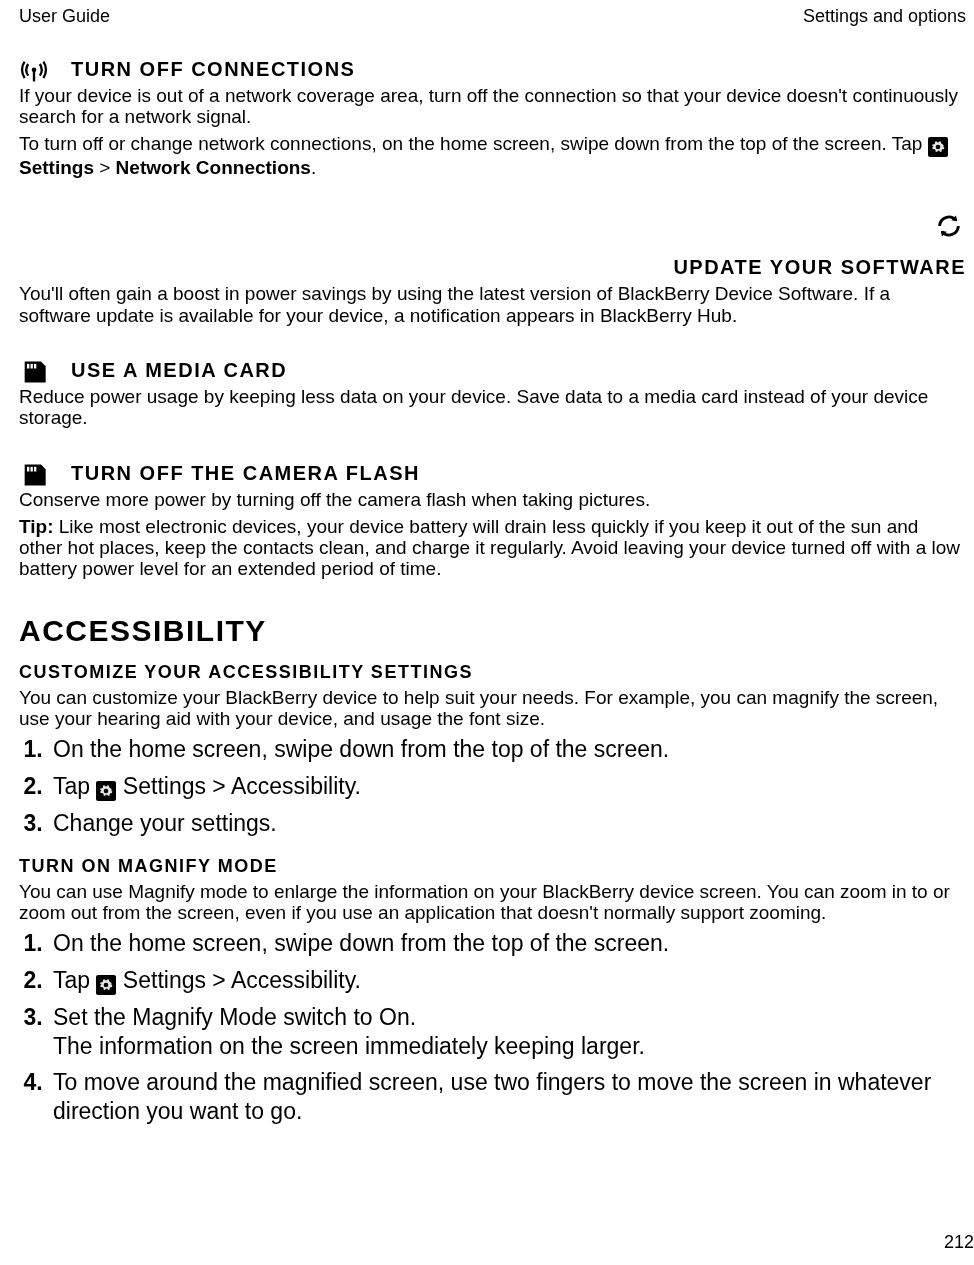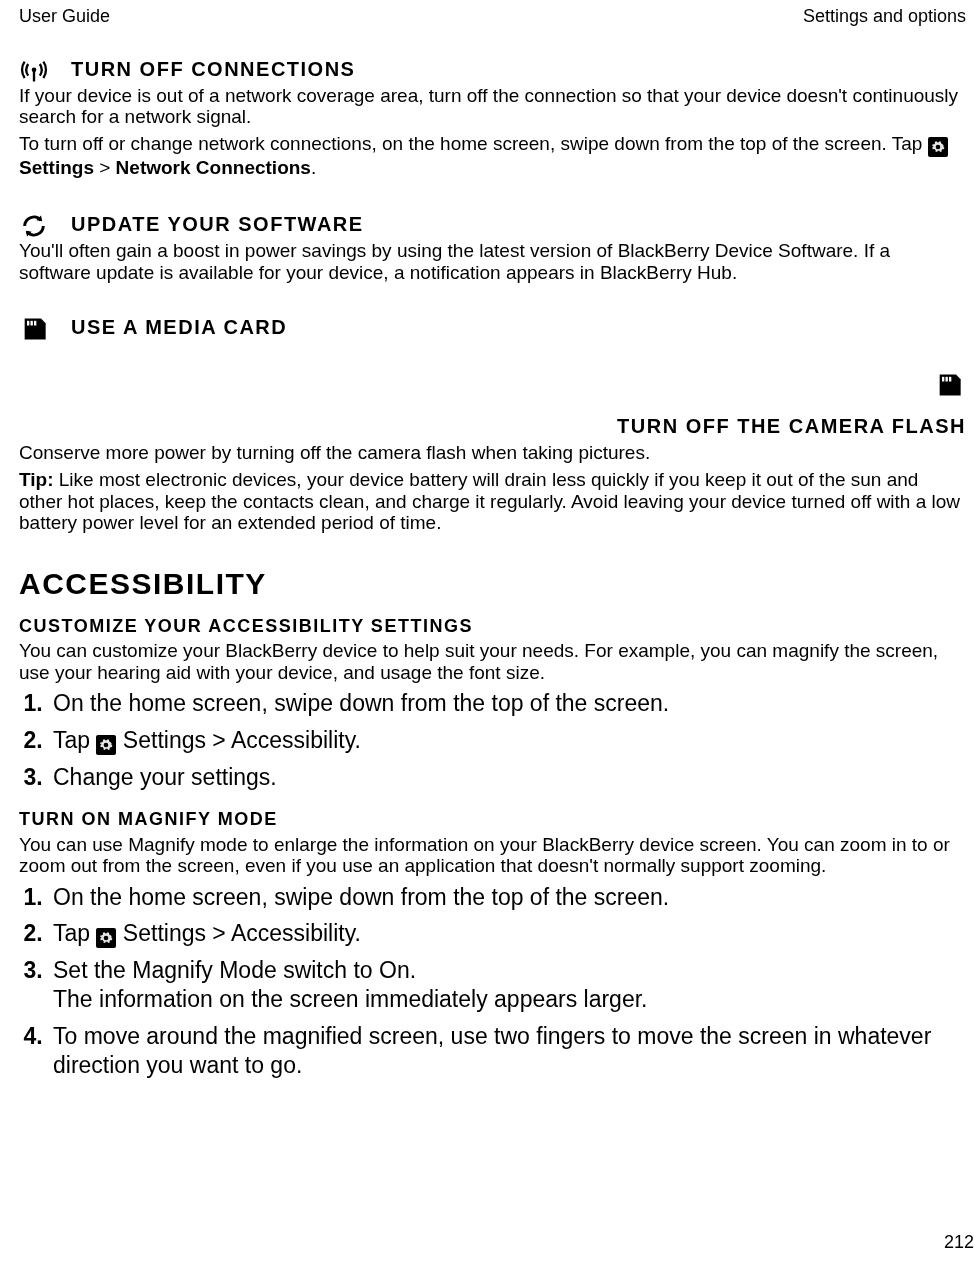--- a/index.html
+++ b/index.html
@@ -122,21 +122,21 @@
   </div>
   <p class="para">If your device is out of a network coverage area, turn off the connection so that your device doesn't continuously search for a network signal.</p>
   <p class="para">
     <span>To turn off or change network connections, on the home screen, swipe down from the top of the screen. Tap </span><span class="inline-ico">
         <svg viewBox="0 0 24 24">
           <path fill="#fff" d="M12 8a4 4 0 100 8 4 4 0 000-8zm9 4l2 1-1 3-2-0.5-2 2 0.5 2-3 1-1-2h-3l-1 2-3-1 0.5-2-2-2L3 16l-1-3 2-1v-1l-2-1 1-3 2 0.5 2-2L6.5 3l3-1 1 2h3l1-2 3 1-0.5 2 2 2L21 8l1 3-2 1z" opacity="0.9"></path>
         </svg>
       </span><span class="bold"> Settings</span><span> &gt; </span><span class="bold">Network Connections</span><span>.</span>
   </p>
 
-  <div class="sect-h icon-h" style="margin-top:30px;">
+  <div class="sect-h icon-h" style="margin-top:30px;flex-direction:column;">
     <span class="ico">
       <svg viewBox="0 0 24 24">
           <g fill="none" stroke="#000" stroke-width="2.5">
             <path d="M4 12a8 8 0 0 1 14-5"></path>
             <path d="M20 12a8 8 0 0 1-14 5"></path>
           </g>
           <path d="M18 3l1 5-5-1z" fill="#000"></path>
           <path d="M6 21l-1-5 5 1z" fill="#000"></path>
         </svg>
     </span>
@@ -148,22 +148,23 @@
     <span class="ico">
       <svg viewBox="0 0 24 24">
           <path d="M4 3h14l4 4v14H4z" fill="#000"></path>
           <rect x="6" y="5" width="2" height="4" fill="#fff"></rect>
           <rect x="9" y="5" width="2" height="4" fill="#fff"></rect>
           <rect x="12" y="5" width="2" height="4" fill="#fff"></rect>
         </svg>
     </span>
     <span>Use a media card</span>
   </div>
-
-  <div class="sect-h icon-h" style="margin-top:28px;flex-direction:column;">
+  <p class="para">Reduce power usage by keeping less data on your device. Save data to a media card instead of your device storage.</p>
+
+  <div class="sect-h icon-h" style="margin-top:28px;">
     <span class="ico">
       <svg viewBox="0 0 24 24">
           <path d="M4 3h14l4 4v14H4z" fill="#000"></path>
           <rect x="6" y="5" width="2" height="4" fill="#fff"></rect>
           <rect x="9" y="5" width="2" height="4" fill="#fff"></rect>
           <rect x="12" y="5" width="2" height="4" fill="#fff"></rect>
         </svg>
     </span>
     <span>Turn off the camera flash</span>
   </div>
@@ -200,19 +201,19 @@
     <li>On the home screen, swipe down from the top of the screen.</li>
     <li>
       <span>Tap </span><span class="inline-ico">
           <svg viewBox="0 0 24 24">
             <path fill="#fff" d="M12 8a4 4 0 100 8 4 4 0 000-8zm9 4l2 1-1 3-2-0.5-2 2 0.5 2-3 1-1-2h-3l-1 2-3-1 0.5-2-2-2L3 16l-1-3 2-1v-1l-2-1 1-3 2 0.5 2-2L6.5 3l3-1 1 2h3l1-2 3 1-0.5 2 2 2L21 8l1 3-2 1z" opacity="0.9"></path>
           </svg>
         </span><span class="bold"> Settings</span><span> &gt; </span><span class="bold">Accessibility</span><span>.</span>
     </li>
     <li>
       <span>Set the </span><span class="bold">Magnify Mode</span><span> switch to </span><span class="bold">On</span><span>.</span><br>
-      <span>The information on the screen immediately appears larger.</span>
+      <span>The information on the screen immediately keeping larger.</span>
     </li>
     <li>To move around the magnified screen, use two fingers to move the screen in whatever direction you want to go.</li>
   </ol>
 
   <div class="footer-pg">212</div>
 </div>
 
 </body></html>

